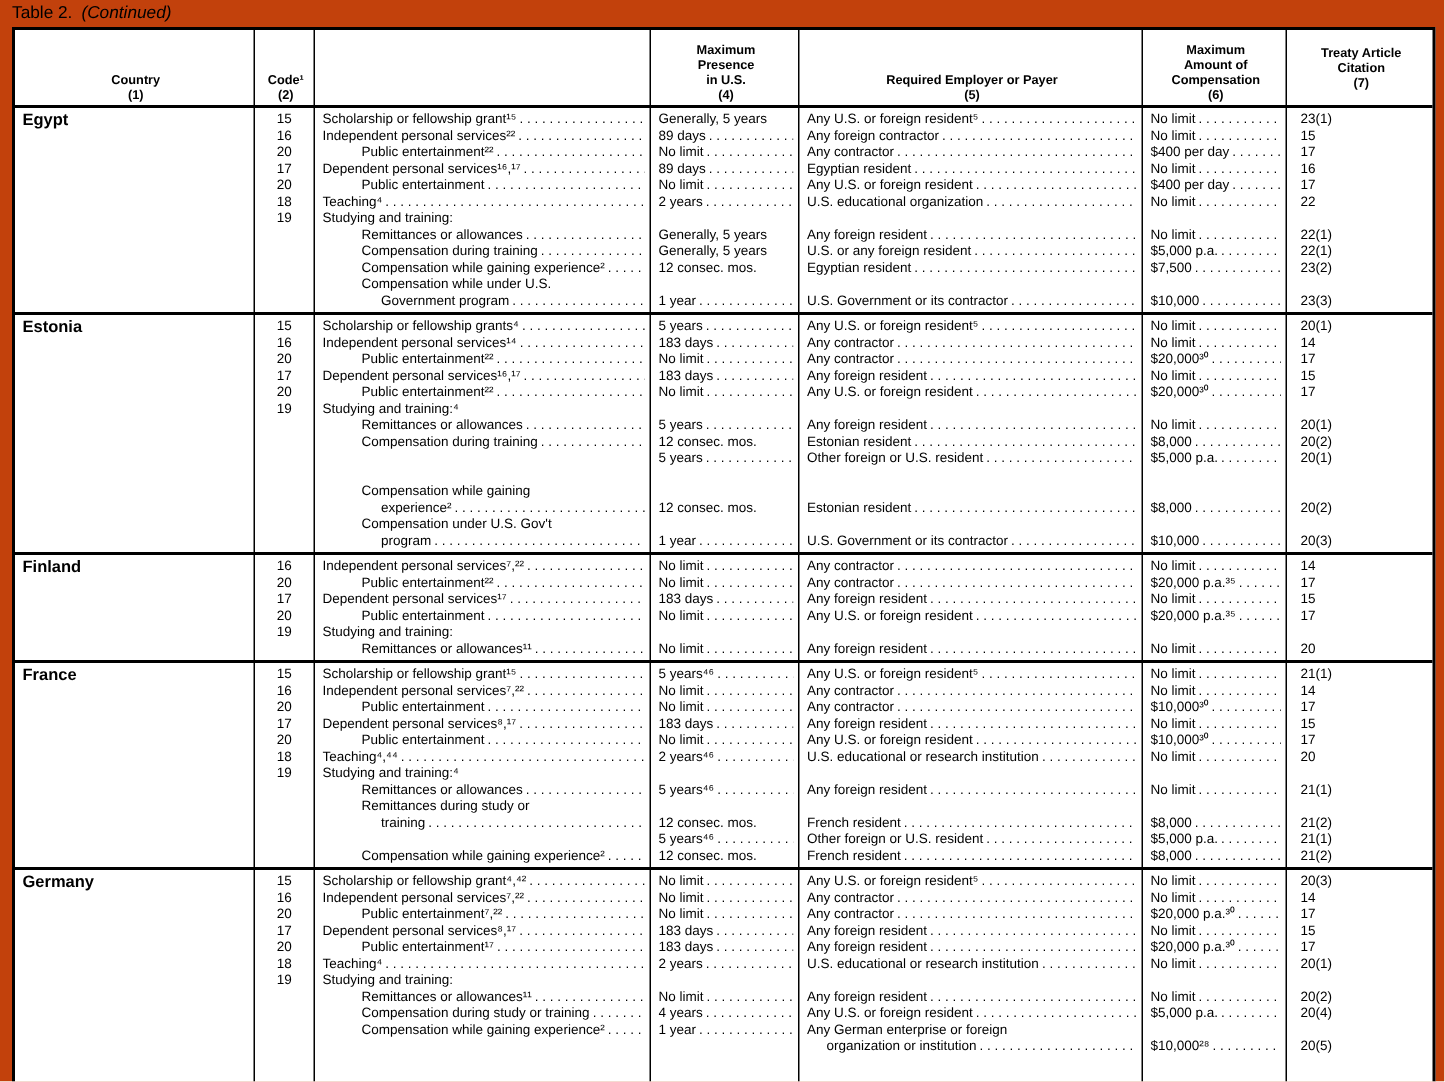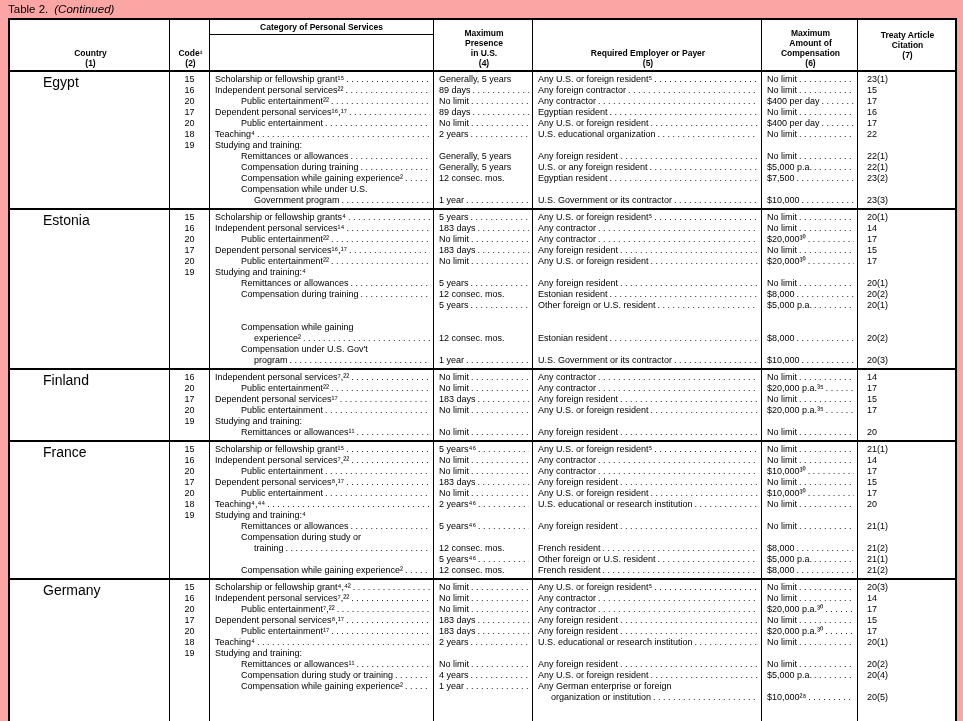--- a/index.html
+++ b/index.html
@@ -1,16 +1,16 @@
 <!DOCTYPE html>
 <html><head>
 <meta charset="utf-8">
 <style>
   html,body{margin:0;padding:0;background:#fff;}
-  .page{position:relative;width:963px;height:721px;background:#fca5a5;overflow:hidden;
+  .page{position:relative;width:963px;height:721px;background:#c2410c;overflow:hidden;
         font-family:"Liberation Sans",sans-serif;color:#000;}
   .title{position:absolute;left:8px;top:3px;font-size:11.5px;}
   .title .cont{font-style:italic;padding-left:6px;}
   .tbl{position:absolute;left:8px;top:18px;width:945px;border:2px solid #000;background:#fff;}
   .row{display:grid;grid-template-columns:160px 40px 224px 99px 229px 96px auto;}
   .c{border-right:1px solid #000;padding:2px 3px 2px 5px;overflow:hidden;}
   .c:last-child{border-right:none;}
   .section{border-top:2px solid #000;}
   .section:last-child .c{padding-bottom:28px;}
   
@@ -20,21 +20,21 @@
   .hc.mid{justify-content:center;}
   .purpose-h{padding:0;display:flex;flex-direction:column;}
   .cat{border-bottom:1px solid #000;padding:2px 0 2px;}
   .ph{flex:1;display:flex;flex-direction:column;justify-content:flex-end;align-items:center;padding-bottom:2px;}
   
   .section .c{font-size:9px;}
   .ln{display:flex;align-items:baseline;height:11px;line-height:11px;white-space:nowrap;overflow:hidden;}
   .txt{white-space:pre;}
   .lead{flex:1 1 auto;overflow:hidden;white-space:nowrap;}
   .lead::before{content:" . . . . . . . . . . . . . . . . . . . . . . . . . . . . . . . . . . . . . . . . . . . . . . . . . . . . . . . . . .";padding-left:2px;}
-  .cname{font-weight:normal;font-size:14px;margin-left:28px;}
+  .cname{font-weight:bold;font-size:11px;}
   .codes{text-align:center;padding-left:0;padding-right:0;}
   .codes .ln{display:block;}
   .cit{padding-left:9px;}
 </style>
 </head>
 <body>
 
 <div class="page">
   <div class="title">
     <span>Table 2.</span><span class="cont">(Continued)</span>
@@ -44,21 +44,20 @@
     <div class="row head">
       <div class="c hc">
         <div>Country</div>
         <div>(1)</div>
       </div>
       <div class="c hc">
         <div>Code¹</div>
         <div>(2)</div>
       </div>
       <div class="c purpose-h">
-        <div class="cat">Category of Personal Services</div>
       </div>
       <div class="c hc top">
         <div>Maximum</div>
         <div>Presence</div>
         <div>in U.S.</div>
         <div>(4)</div>
       </div>
       <div class="c hc">
         <div>Required Employer or Payer</div>
         <div>(5)</div>
@@ -647,21 +646,21 @@
               <div class="lead"></div>
             </div>
             <div class="ln">
               <div class="txt">Studying and training:⁴</div>
             </div>
             <div class="ln">
               <div class="txt" style="padding-left: 26px;">Remittances or allowances</div>
               <div class="lead"></div>
             </div>
             <div class="ln">
-              <div class="txt" style="padding-left: 26px;">Compensation during study or</div>
+              <div class="txt" style="padding-left: 26px;">Remittances during study or</div>
             </div>
             <div class="ln">
               <div class="txt" style="padding-left: 39px;">training</div>
               <div class="lead"></div>
             </div>
             <div class="ln"></div>
             <div class="ln">
               <div class="txt" style="padding-left: 26px;">Compensation while gaining experience²</div>
               <div class="lead"></div>
             </div>

